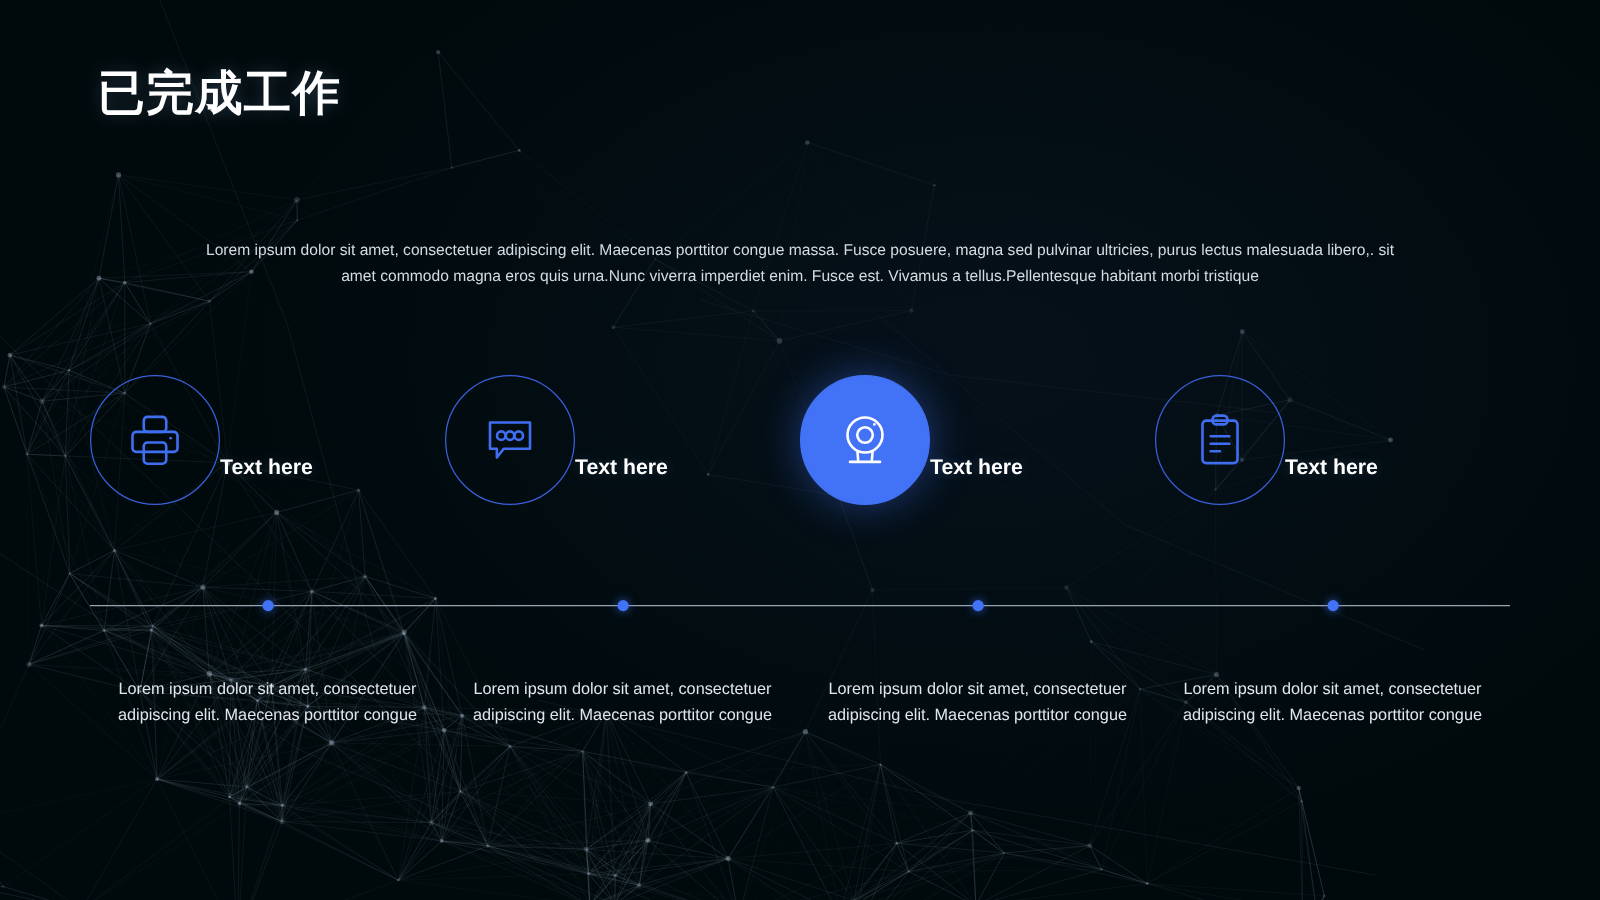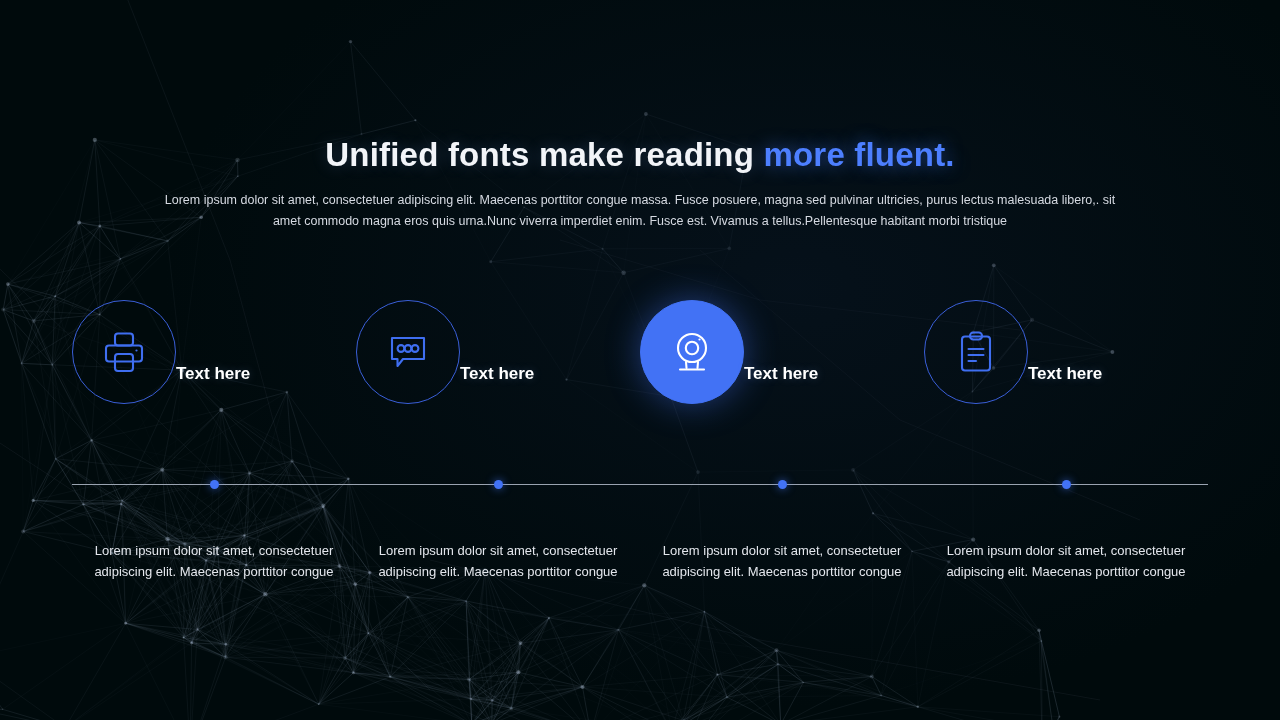--- a/index.html
+++ b/index.html
@@ -1178,24 +1178,22 @@
     <circle cx="201.2" cy="217.3" r="1.78" fill="#b9c8dc" opacity="0.412"></circle>
     <circle cx="237.9" cy="176.2" r="0.88" fill="#b9c8dc" opacity="0.211"></circle>
     <circle cx="237.5" cy="159.9" r="2.23" fill="#b9c8dc" opacity="0.190"></circle>
     <circle cx="361.5" cy="134.1" r="1.04" fill="#b9c8dc" opacity="0.155"></circle>
     <circle cx="94.8" cy="139.9" r="2.11" fill="#b9c8dc" opacity="0.333"></circle>
   </svg>
 <div class="vignette"></div>
 
 <div class="slide">
 
-
-  <div class="headline">
-    <span>Unified fonts make reading </span><span class="accent">more fluent.</span>
-  </div>
+  <div class="slide-title">已完成工作</div>
+
 
   <div class="intro">Lorem ipsum dolor sit amet, consectetuer adipiscing elit. Maecenas porttitor congue massa. Fusce posuere, magna sed pulvinar ultricies, purus lectus malesuada libero,. sit amet commodo magna eros quis urna.Nunc viverra imperdiet enim. Fusce est. Vivamus a tellus.Pellentesque habitant morbi tristique</div>
 
   <div class="columns">
 
     <div class="col">
       <div class="icon-badge">
         <svg width="52" height="52" viewBox="0 0 52 52">
           <rect x="17" y="7.5" width="18" height="12" rx="3"></rect>
           <rect x="8" y="19.5" width="36" height="16" rx="3"></rect>

